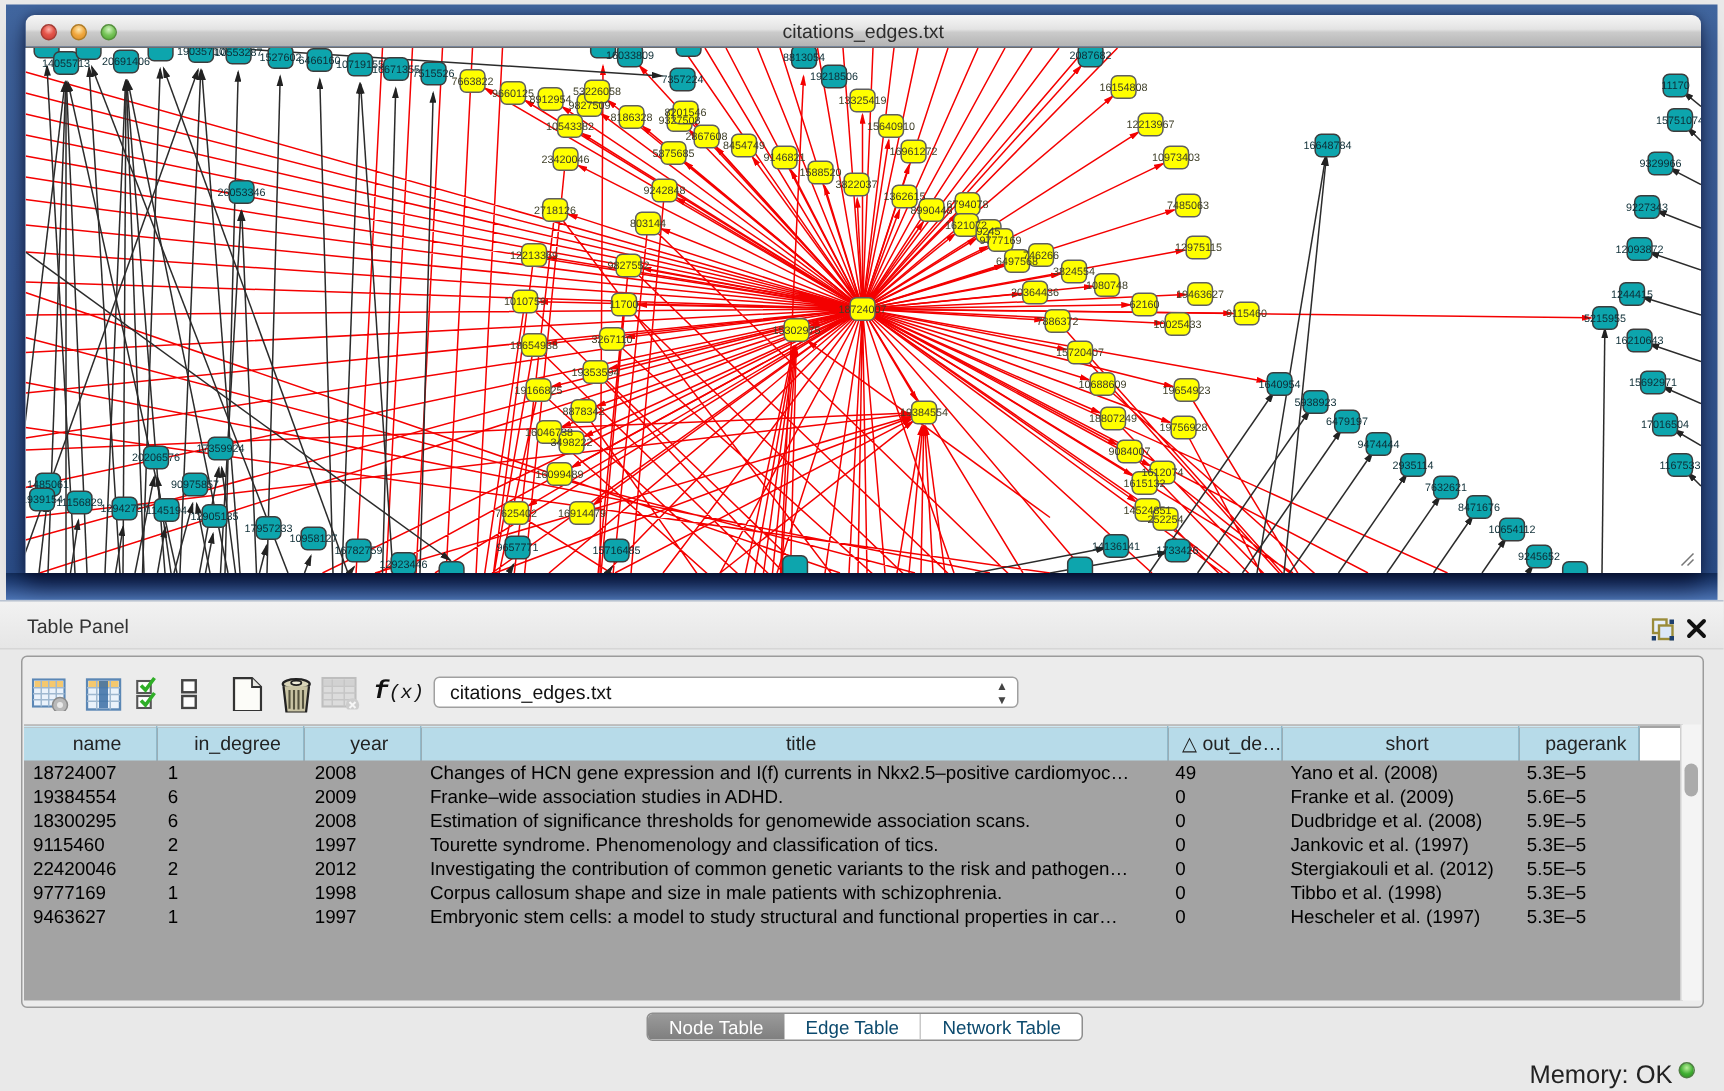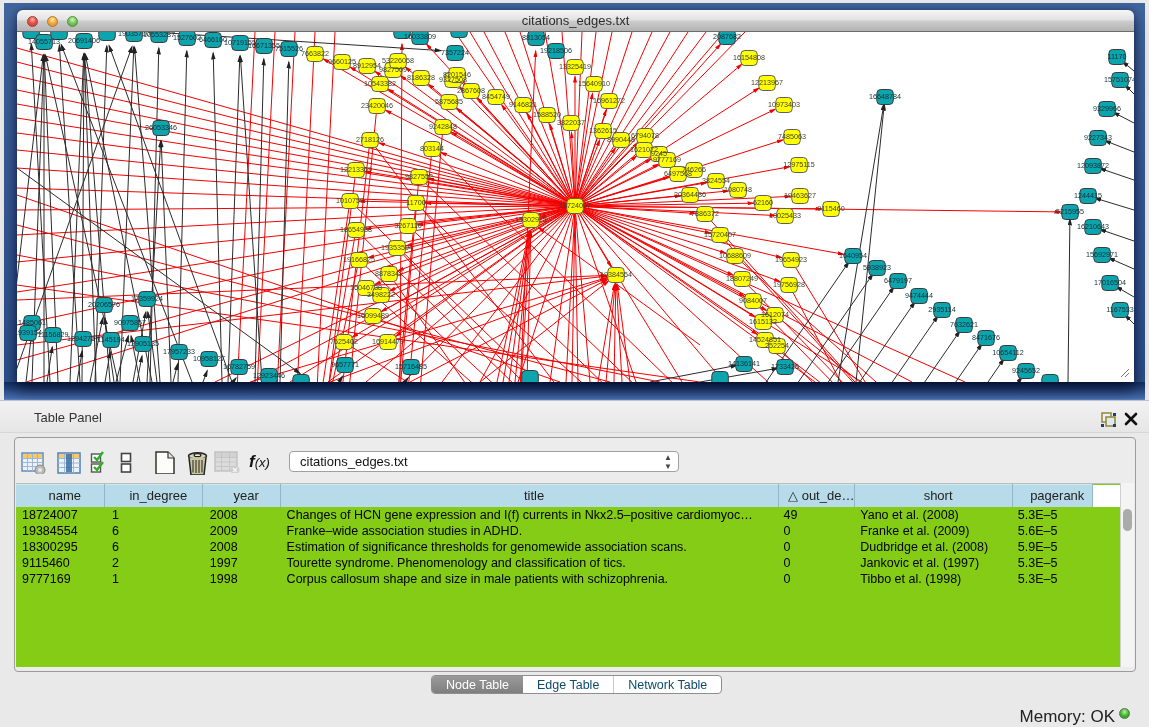--- a/index.html
+++ b/index.html
@@ -13,29 +13,29 @@
  background:linear-gradient(180deg,#f6f6f6 0%,#e3e3e3 45%,#cbcbcb 55%,#b3b3b3 100%);
  border-bottom:1px solid #6c6c6c}
 #tbar .ttl{position:absolute;left:0;right:0;top:3px;text-align:center;font-size:13px;color:#2d2d2d}
 .btn{position:absolute;top:5.5px;width:11px;height:11px;border-radius:50%}
 #b1{left:10px;background:radial-gradient(circle at 50% 30%,#ffb4ab 0%,#e4554a 45%,#c33b33 100%);border:1px solid #a53b33}
 #b2{left:30px;background:radial-gradient(circle at 50% 30%,#ffe9b0 0%,#f0a73e 50%,#d98d2b 100%);border:1px solid #b07c25}
 #b3{left:50px;background:radial-gradient(circle at 50% 30%,#d2f5c0 0%,#77c459 50%,#4da42f 100%);border:1px solid #54903c}
 #canvas{position:absolute;left:0;top:22px;width:1117px;height:350px;background:#fff;overflow:hidden}
 #tphead{position:absolute;left:0;top:400px;width:1149px;height:33px;
  background:linear-gradient(180deg,#f2f2f2,#e6e6e6);border-top:1px solid #b9c3d2;border-bottom:1px solid #d6d6d6}
-#tphead .lbl{position:absolute;left:34px;top:9px;font-size:13px;color:#333}
+#tphead .lbl{position:absolute;left:18px;top:9px;font-size:13px;color:#333}
 #panel{position:absolute;left:14px;top:437px;width:1122px;height:235px;background:#ececec;
  border:1px solid #9b9b9b;border-radius:4px}
 #toolbar{position:absolute;left:0;top:0;width:100%;height:44px}
 .ticon{position:absolute;top:13px}
 #dd{position:absolute;left:274px;top:13px;width:390px;height:21px;background:#fff;
  border:1px solid #a0a0a0;border-radius:4px;font-size:13px;color:#111;line-height:19px;padding-left:10px}
 #dd .arr{position:absolute;right:6px;top:1px;font-size:8px;color:#444;line-height:9px;text-align:center}
-#tablewrap{position:absolute;left:1px;top:45px;width:1106px;height:184px;background:#84cc16;overflow:hidden;border-top:1px solid #bcbcbc}
+#tablewrap{position:absolute;left:1px;top:45px;width:1106px;height:184px;background:#a3a3a3;overflow:hidden;border-top:1px solid #bcbcbc}
 table{border-collapse:collapse;table-layout:fixed;width:1106px;font-size:12.5px;color:#000}
 th{background:#b7dbe9;font-weight:normal;font-size:13px;color:#222;height:22px;padding-left:9px;
  border-right:1px solid #90b8c9;border-top:1px solid #cfe8f2;overflow:hidden;white-space:nowrap}
 td{height:16px;padding:0 0 0 6px;overflow:hidden;white-space:nowrap;text-overflow:clip}
 .c0{width:88px}.c1{width:97px}.c2{width:77px}.c3{width:493px}.c4{width:75px}.c5{width:157px}.c6{width:79px}.c7{width:29px;padding:0}
 td.c0{padding-left:6px}td.c1{padding-left:7px}td.c2{padding-left:7px}td.c3{padding-left:6px}td.c4{padding-left:5px}td.c5{padding-left:6px}td.c6{padding-left:5px}
 th.c7{background:#fff;border:none}
 #vsb{position:absolute;right:1px;top:45px;width:14px;height:184px;background:#f4f4f4;border-left:1px solid #d0d0d0}
 #vsb .thumb{position:absolute;left:2px;top:26px;width:9px;height:22px;border-radius:5px;background:#ababab}
 #tabs{position:absolute;left:431px;top:675px;height:19px;display:flex;
@@ -536,21 +536,21 @@
    <path d="M4 6.5 L6 24 L19 24 L21 6.5" fill="#c9c4a4" stroke="#222" stroke-width="1.5"></path>
    <path d="M8 9v12.5M11 9v13M14 9v13M17 9v12.5" stroke="#55533e" stroke-width="1.4"></path>
       </svg>
   <svg class="ticon" style="left:199px" width="27" height="22" opacity=".55">
    <rect x="1" y="1" width="22" height="19" fill="#cfcfcf" stroke="#9a9a9a" stroke-width="1.4"></rect>
    <rect x="2" y="2" width="20" height="4" fill="#bdbdbd"></rect>
    <path d="M1 6.5h22M1 11h22M1 15.5h22M7.5 2v18M15.5 2v18" stroke="#a8a8a8" stroke-width="1"></path>
    <circle cx="21" cy="19" r="4.5" fill="#b5b5b5"></circle>
    <path d="M19 17 L23 21 M23 17 L19 21" stroke="#fff" stroke-width="1.4"></path>
       </svg>
-  <div class="ticon" style="left:234px;top:14px;font-family:Liberation Sans, sans-serif;font-style:italic;font-size:17px;color:#111"><b>f</b><span style="font-size:13px">(x)</span></div>
+  <div class="ticon" style="left:234px;top:14px;font-family:Liberation Mono, monospace;font-style:italic;font-size:17px;color:#111"><b>f</b><span style="font-size:13px">(x)</span></div>
   <div id="dd">citations_edges.txt<div class="arr">▲<br>▼</div></div>
  </div>
  <div id="tablewrap">
   <table>
    <tbody>
           <tr>
             <th class="c0">name</th>
             <th class="c1">in_degree</th>
             <th class="c2">year</th>
             <th class="c3">title</th>
@@ -593,26 +593,46 @@
             <td class="c0">9115460</td>
             <td class="c1">2</td>
             <td class="c2">1997</td>
             <td class="c3">Tourette syndrome. Phenomenology and classification of tics.</td>
             <td class="c4">0</td>
             <td class="c5">Jankovic et al. (1997)</td>
             <td class="c6">5.3E–5</td>
             <td class="c7"></td>
           </tr>
 <tr>
+            <td class="c0">22420046</td>
+            <td class="c1">2</td>
+            <td class="c2">2012</td>
+            <td class="c3">Investigating the contribution of common genetic variants to the risk and pathogen…</td>
+            <td class="c4">0</td>
+            <td class="c5">Stergiakouli et al. (2012)</td>
+            <td class="c6">5.5E–5</td>
+            <td class="c7"></td>
+          </tr>
+<tr>
             <td class="c0">9777169</td>
             <td class="c1">1</td>
             <td class="c2">1998</td>
             <td class="c3">Corpus callosum shape and size in male patients with schizophrenia.</td>
             <td class="c4">0</td>
             <td class="c5">Tibbo et al. (1998)</td>
+            <td class="c6">5.3E–5</td>
+            <td class="c7"></td>
+          </tr>
+<tr>
+            <td class="c0">9463627</td>
+            <td class="c1">1</td>
+            <td class="c2">1997</td>
+            <td class="c3">Embryonic stem cells: a model to study structural and functional properties in car…</td>
+            <td class="c4">0</td>
+            <td class="c5">Hescheler et al. (1997)</td>
             <td class="c6">5.3E–5</td>
             <td class="c7"></td>
           </tr>
   </tbody>
       </table>
  </div>
  <div id="vsb">
       <div class="thumb"></div>
     </div>
 </div>

